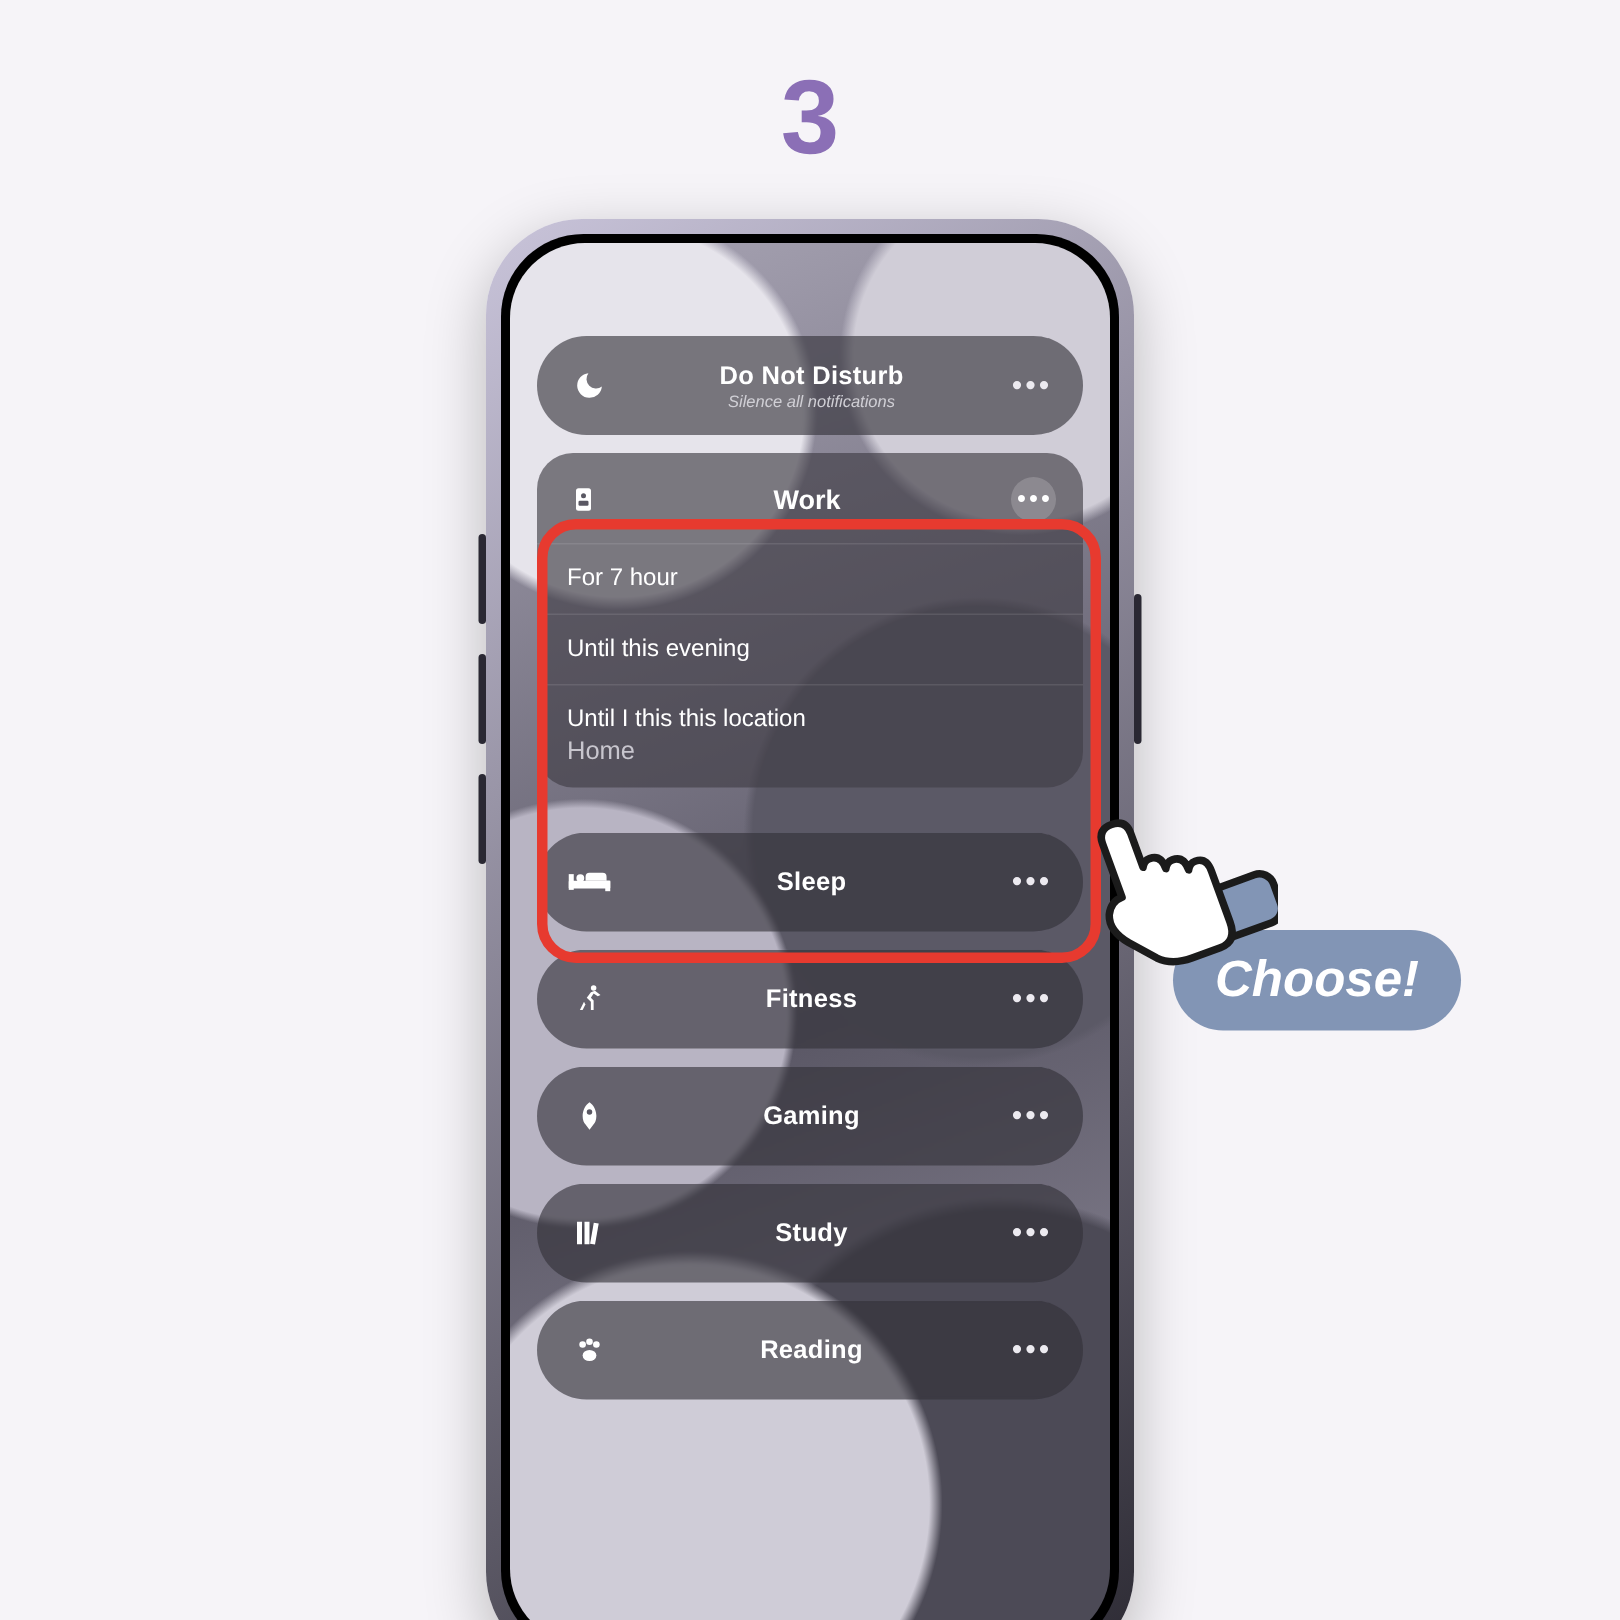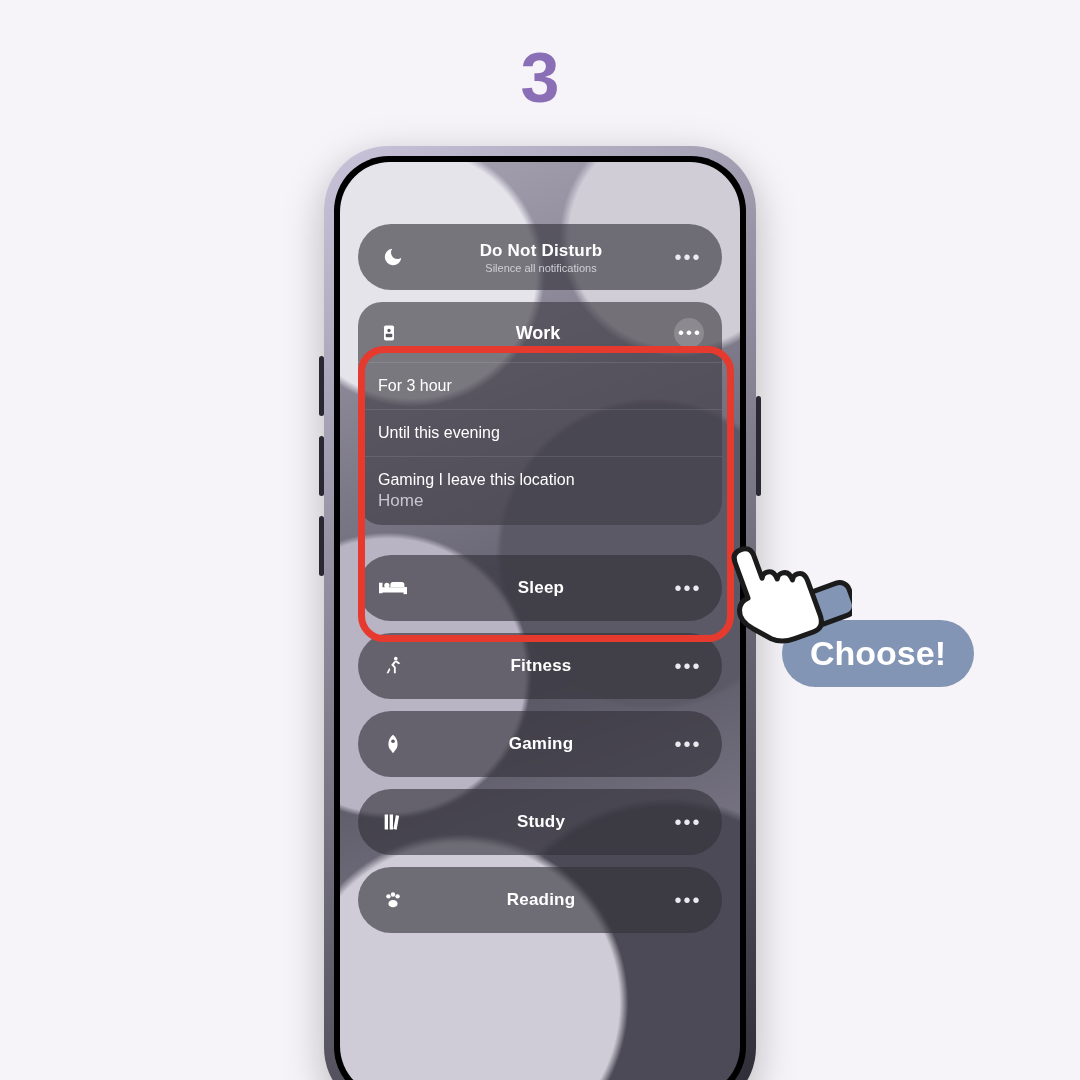--- a/index.html
+++ b/index.html
@@ -101,21 +101,21 @@
     padding:0 20px;
     color:#fff;
     gap:18px;
     margin-bottom:12px;
     position:relative;
   }
   .pill .ic { width:30px; display:flex; justify-content:center; align-items:center; }
   .pill .ic svg { fill:#fff; }
   .pill .title-box { flex:1; text-align:center; }
   .pill .title-box .t { font-size:17px; font-weight:600; letter-spacing:.2px; }
-  .pill .title-box .s { font-size:11px; color:#d0cfd6; margin-top:1px; }
+  .pill .title-box .s { font-size:11px; color:#d0cfd6; margin-top:1px;font-style:italic; }
   .pill .more { width:28px; text-align:center; font-size:20px; letter-spacing:2px; line-height:1; color:#eceaf1; }
 
   
   .card {
     border-radius:24px;
     background: rgba(64,62,70,0.65);
     color:#fff;
     margin-bottom:14px;
     overflow:hidden;
     position:relative;
@@ -168,20 +168,21 @@
   .choose {
     position:absolute;
     left:782px; top:620px;
     background:#8295b5;
     color:#fff;
     font-size:34px;
     font-weight:700;
     padding:14px 28px;
     border-radius:40px;
     z-index:55;
+    font-style:italic;
   }
 
   .gap-after-card { height:16px; }
 </style>
 </head>
 <body>
 
 <div class="step-num">3</div>
 
 <div class="phone">
@@ -208,24 +209,24 @@
             <span class="ic">
               <svg viewBox="0 0 24 24" width="20" height="20">
                   <rect x="6" y="3" width="12" height="18" rx="2"></rect>
                   <circle cx="12" cy="9" r="2" fill="#5a5864"></circle>
                   <rect x="8" y="13" width="8" height="4" rx="1" fill="#5a5864"></rect>
                 </svg>
             </span>
             <span class="t">Work</span>
             <span class="more-btn">•••</span>
           </div>
-          <div class="row">For 3 hour</div>
+          <div class="row">For 7 hour</div>
           <div class="row">Until this evening</div>
           <div class="row">
-            <span>Gaming I leave this location</span>
+            <span>Until I this this location</span>
             <span class="sub">Home</span>
           </div>
         </div>
 
         <div class="gap-after-card"></div>
 
         <div class="pill">
           <span class="ic">
             <svg viewBox="0 0 32 20" width="28" height="18">
                 <rect x="0" y="9" width="32" height="6" rx="1"></rect>

